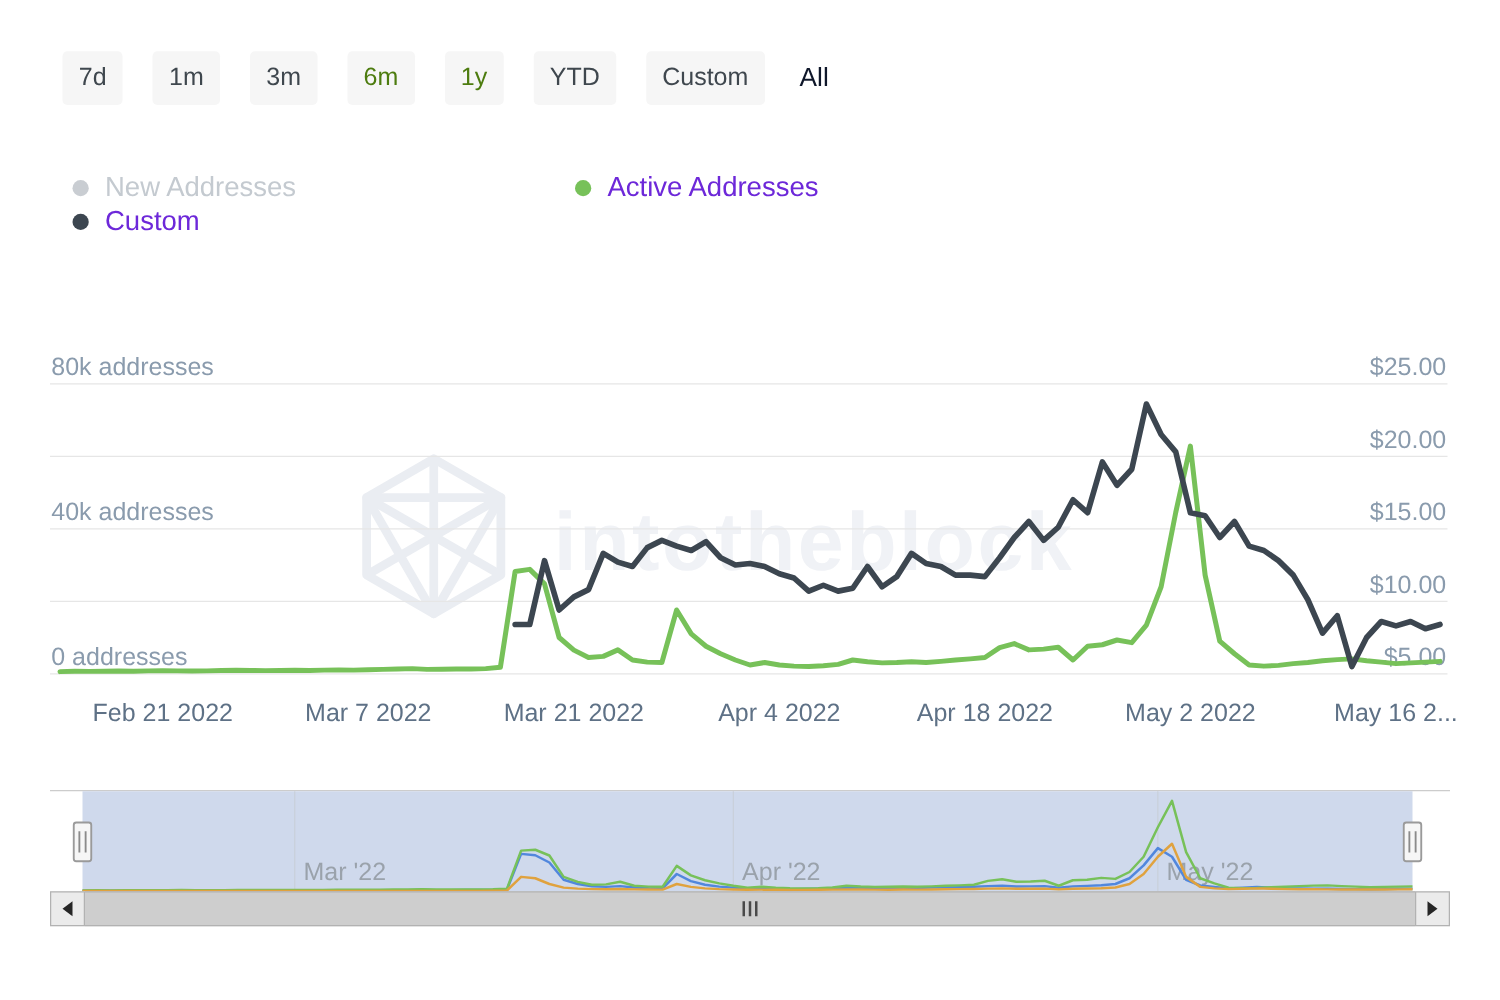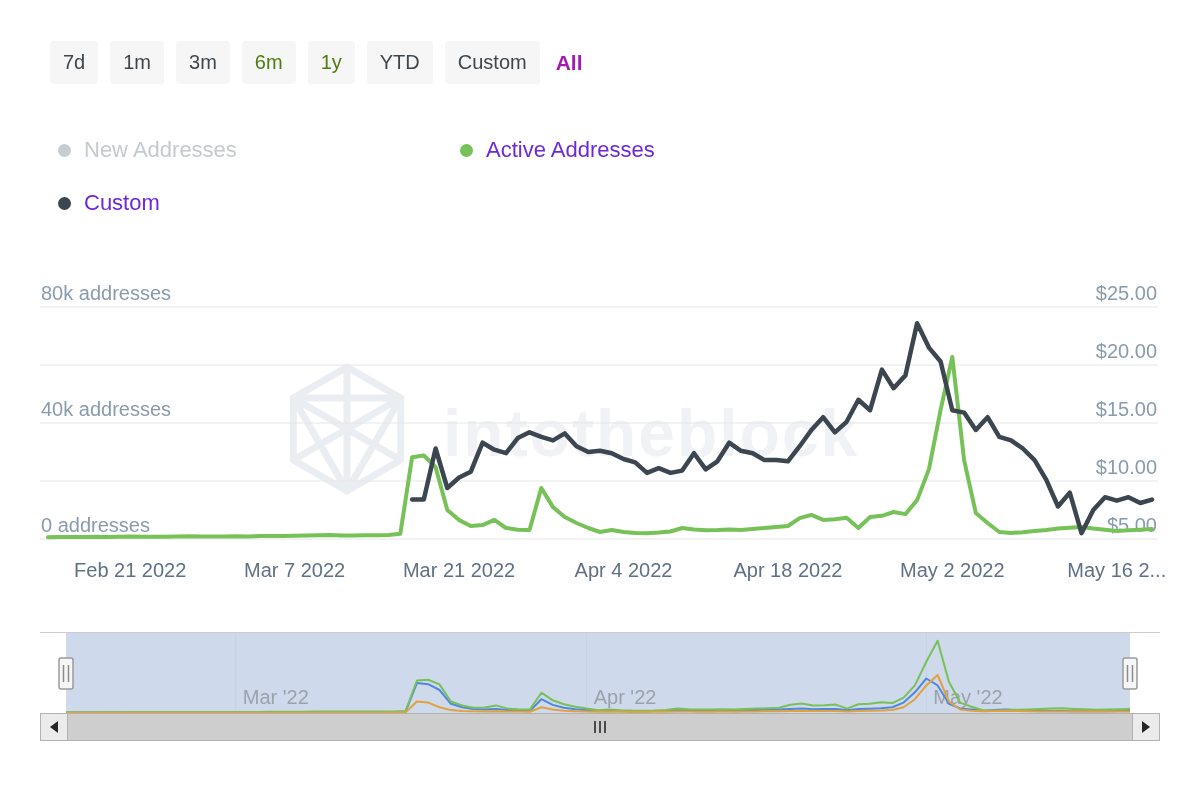--- a/index.html
+++ b/index.html
@@ -2,29 +2,29 @@
 <html><head>
 <meta charset="utf-8">
 <style>
   html,body{margin:0;padding:0;}
   body{
     width:1200px;height:800px;position:relative;overflow:hidden;
     background:#ffffff;
     font-family:"Liberation Sans", sans-serif;
   }
   
-  .toolbar{position:absolute;left:50px;top:41px;display:flex;gap:12px;align-items:center;justify-content:space-between;}
+  .toolbar{position:absolute;left:50px;top:41px;display:flex;gap:24px;align-items:center;justify-content:space-between;}
   .btn{
     height:43px;display:flex;align-items:center;padding:0 13px;
     background:#f6f6f6;border-radius:4px;font-size:20px;color:#3f474e;cursor:pointer;
   }
   .btn--disabled{color:#4d7c0f;cursor:default;}
-  .btn--all{background:transparent;font-weight:bold;color:#a21caf;padding:0 4px;font-size:21px;}
+  .btn--all{background:transparent;font-weight:normal;color:#0f172a;padding:0 4px;font-size:21px;}
   
-  .legend{position:absolute;left:58px;top:137px;display:grid;grid-template-columns:402px auto;row-gap:27px;}
+  .legend{position:absolute;left:58px;top:137px;display:grid;grid-template-columns:402px auto;row-gap:1px;}
   .lg-item{display:flex;align-items:center;gap:13px;font-size:22px;cursor:pointer;}
   .lg-dot{width:13px;height:13px;border-radius:50%;flex:none;}
   .lg-on{color:#6d28d9;}
   .lg-off{color:#c4cad0;}
   
   #chart-svg{position:absolute;left:0;top:0;}
   .ax-y{font-size:20px;fill:#8a9bad;}
   .ax-x{font-size:20px;fill:#5e7186;}
   .nav-label{font-size:20px;fill:#9aa2ab;}
   .wm-text{font-size:66px;font-weight:bold;fill:#f0f2f6;letter-spacing:2px;}

